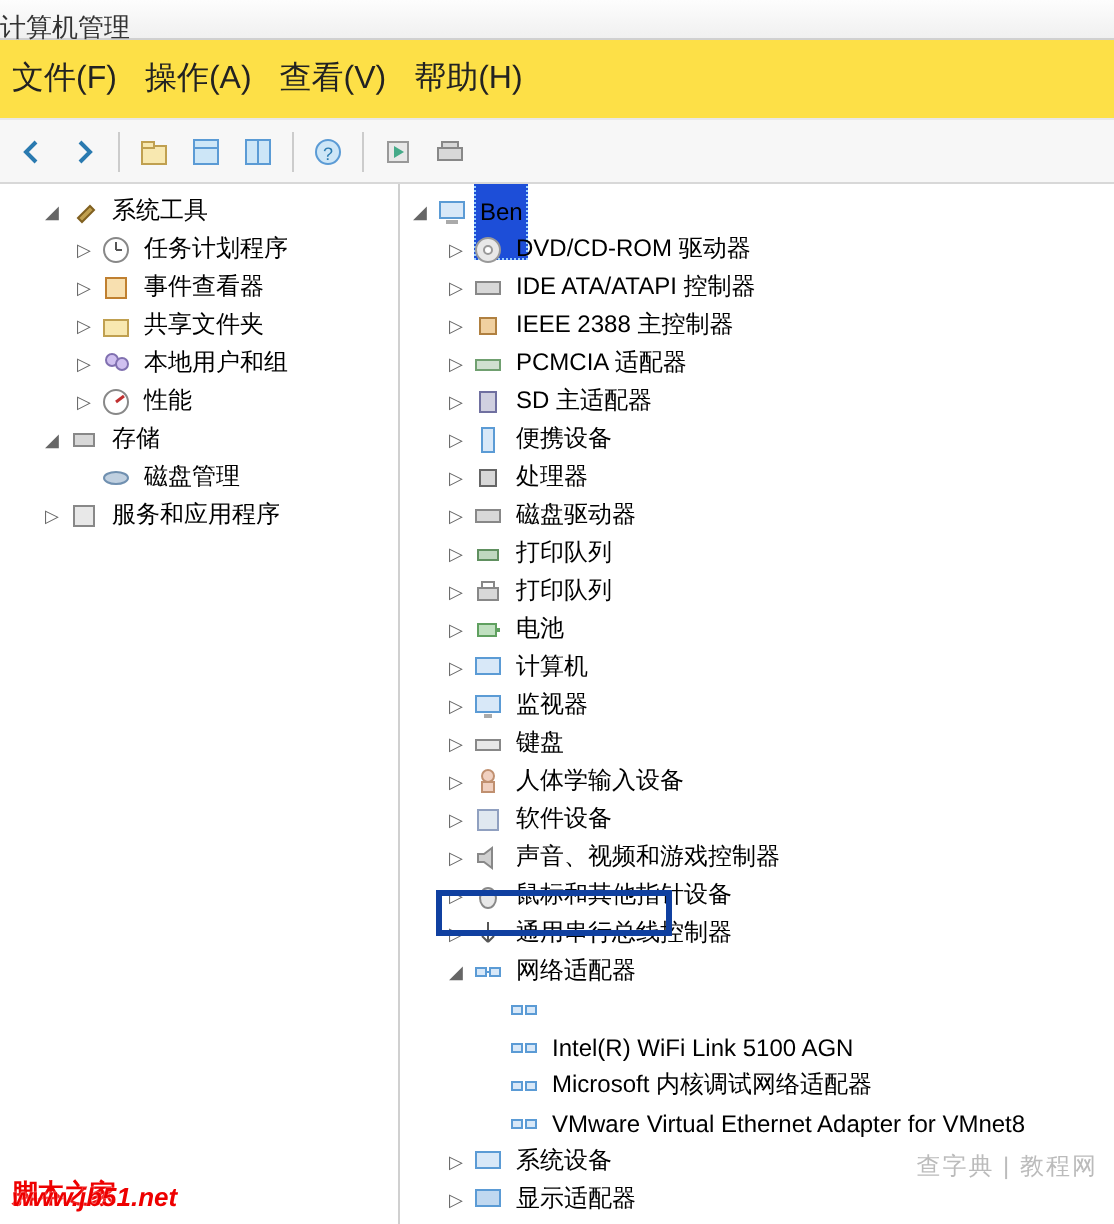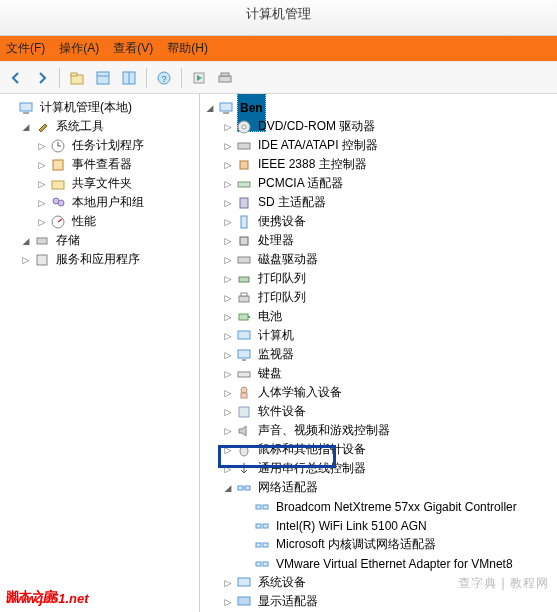--- a/index.html
+++ b/index.html
@@ -1,36 +1,36 @@
 <!DOCTYPE html>
 <html><head>
 <meta charset="utf-8">
 <style>
 * { box-sizing: border-box; margin: 0; padding: 0; font-family: "Microsoft YaHei", "SimSun", sans-serif; }
 body { width: 557px; height: 612px; background: #fff; overflow: hidden; position: relative; }
-.titlebar { height: 36px; background: linear-gradient(#fdfdfd,#f0f0f0); border-bottom: 1px solid #d0d0d0; text-align: center; line-height: 28px; font-size: 13px; color: #333; }
-.menubar { height: 26px; background: #f97316; padding: 0 6px; font-size: 12px; color: #222; display: flex; align-items: center; gap: 14px; border-bottom: 1px solid #e8e8e8; }
+.titlebar { height: 20px; background: linear-gradient(#fdfdfd,#f0f0f0); border-bottom: 1px solid #d0d0d0; line-height: 28px; font-size: 13px; color: #333; }
+.menubar { height: 40px; background: #fde047; padding: 0 6px; font-size: 16px; color: #222; display: flex; align-items: center; gap: 14px; border-bottom: 1px solid #e8e8e8; }
 .menubar span { cursor: default; }
 .toolbar { height: 32px; background: #f7f7f7; border-bottom: 1px solid #d8d8d8; display: flex; align-items: center; padding: 0 4px; gap: 2px; }
 .tbtn { width: 24px; height: 24px; display: flex; align-items: center; justify-content: center; border: 1px solid transparent; }
 .tsep { width: 1px; height: 20px; background: #ccc; margin: 0 3px; }
 .content { height: 530px; display: flex; }
 .left-pane { width: 200px; border-right: 1px solid #d0d0d0; overflow: hidden; padding: 4px 2px; font-size: 12px; }
 .right-pane { flex: 1; overflow: hidden; padding: 4px 2px; font-size: 12px; }
 .tree-item { display: flex; align-items: center; height: 19px; white-space: nowrap; cursor: default; }
 .exp { width: 12px; height: 12px; display: inline-flex; align-items: center; justify-content: center; font-size: 9px; color: #666; margin-right: 2px; }
 .ico { width: 16px; height: 16px; display: inline-flex; align-items: center; justify-content: center; font-size: 11px; margin-right: 3px; flex-shrink: 0; }
 .label { padding: 1px 3px; }
 .ind0 { padding-left: 2px; }
 .ind1 { padding-left: 18px; }
 .ind2 { padding-left: 34px; }
 .r-ind0 { padding-left: 2px; }
 .r-ind1 { padding-left: 20px; }
 .r-ind2 { padding-left: 38px; }
-.selected .label { background: #0369a1; border: 1px dotted #99d1ff; padding: 16px 2px; font-weight: bold; }
+.selected .label { background: #1d4ed8; border: 1px dotted #99d1ff; padding: 16px 2px; }
 .hl-box { position: absolute; border: 3px solid #1040a0; pointer-events: none; }
 .wm1 { position: absolute; left: 6px; bottom: 6px; font-size: 13px; color: #e00; font-family: Arial; font-style: italic; font-weight: bold; text-shadow: 0 0 1px #fff; text-align: right; }
 .wm1b { position: absolute; left: 6px; bottom: 6px; font-size: 13px; color: #e00; font-family: SimSun; font-weight: bold; text-shadow: 0 0 1px #fff; }
 .wm2 { position: absolute; right: 8px; bottom: 20px; font-size: 12px; color: #bbb; font-family: Arial; letter-spacing: 1px; }
 svg { display: block; }
 </style>
 </head>
 <body>
 
 <div class="titlebar"><span>计算机管理</span></div>
@@ -89,30 +89,20 @@
   <div class="tbtn">
       <svg width="16" height="16">
         <rect x="2" y="6" width="12" height="6" fill="#d8d8d8" stroke="#888"></rect>
         <rect x="4" y="3" width="8" height="3" fill="#d8d8d8" stroke="#888"></rect>
       </svg>
     </div>
 </div>
 
 <div class="content">
   <div class="left-pane">
-    <div class="tree-item ind0">
-        <span class="exp"></span>
-        <span class="ico">
-          <svg width="16" height="16">
-            <rect x="2" y="3" width="12" height="8" fill="#d8e8f8" stroke="#5b9bd5"></rect>
-            <rect x="5" y="12" width="6" height="2" fill="#aaa"></rect>
-          </svg>
-        </span>
-        <span class="label">计算机管理(本地)</span>
-      </div>
     <div class="tree-item ind1">
         <span class="exp">◢</span>
         <span class="ico">
           <svg width="16" height="16">
             <path d="M5 11 L11 5 L13 7 L7 13 Z" fill="#c0a050" stroke="#806020"></path>
           </svg>
         </span>
         <span class="label">系统工具</span>
       </div>
     <div class="tree-item ind2">
@@ -166,20 +156,29 @@
       </div>
     <div class="tree-item ind1">
         <span class="exp">◢</span>
         <span class="ico">
           <svg width="16" height="16">
             <rect x="3" y="5" width="10" height="6" fill="#d8d8d8" stroke="#888"></rect>
           </svg>
         </span>
         <span class="label">存储</span>
       </div>
+    <div class="tree-item ind2">
+        <span class="exp"></span>
+        <span class="ico">
+          <svg width="16" height="16">
+            <ellipse cx="8" cy="8" rx="6" ry="3" fill="#c0d0e0" stroke="#7090b0"></ellipse>
+          </svg>
+        </span>
+        <span class="label">磁盘管理</span>
+      </div>
     <div class="tree-item ind1">
         <span class="exp">▷</span>
         <span class="ico">
           <svg width="16" height="16">
             <rect x="3" y="3" width="10" height="10" fill="#e8e8e8" stroke="#888"></rect>
           </svg>
         </span>
         <span class="label">服务和应用程序</span>
       </div>
   </div>
@@ -383,21 +382,20 @@
         <span class="label">网络适配器</span>
       </div>
     <div class="tree-item r-ind2">
         <span class="exp"></span>
         <span class="ico">
           <svg width="16" height="16">
             <rect x="2" y="6" width="5" height="4" fill="#d8e8f8" stroke="#5b9bd5"></rect>
             <rect x="9" y="6" width="5" height="4" fill="#d8e8f8" stroke="#5b9bd5"></rect>
           </svg>
         </span>
-        <span class="label">Broadcom NetXtreme 57xx Gigabit Controller</span>
       </div>
     <div class="tree-item r-ind2">
         <span class="exp"></span>
         <span class="ico">
           <svg width="16" height="16">
             <rect x="2" y="6" width="5" height="4" fill="#d8e8f8" stroke="#5b9bd5"></rect>
             <rect x="9" y="6" width="5" height="4" fill="#d8e8f8" stroke="#5b9bd5"></rect>
           </svg>
         </span>
         <span class="label">Intel(R) WiFi Link 5100 AGN</span>

